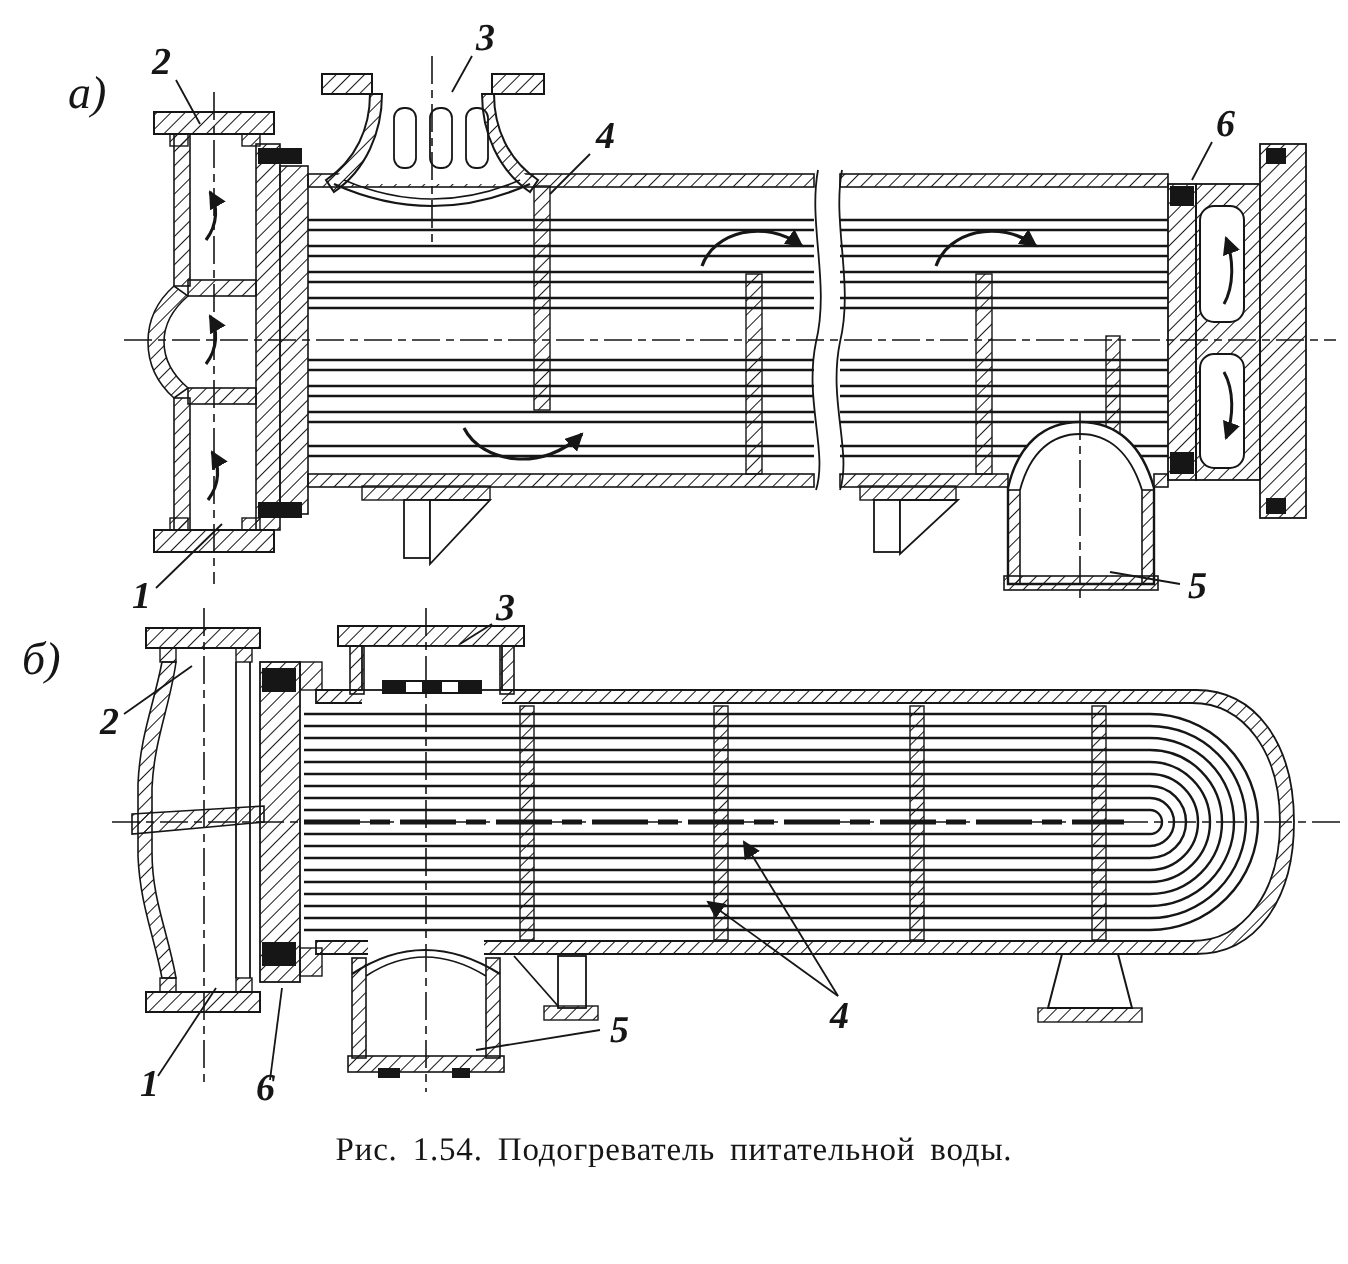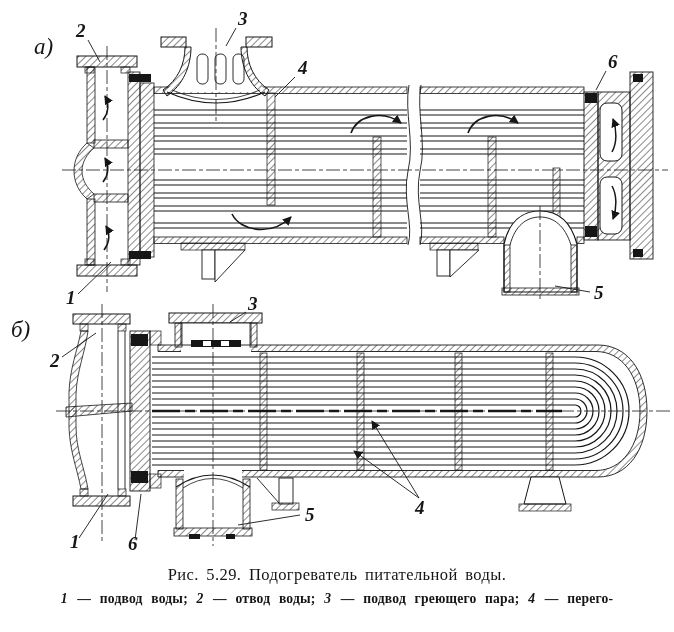--- a/index.html
+++ b/index.html
@@ -233,15 +233,14 @@
       <path d="M135 540L141 494"></path>
       <text x="305" y="521" class="num" stroke="none">5</text>
       <path d="M300 515L238 525"></path>
       <text x="415" y="514" class="num" stroke="none">4</text>
       <path d="M419 498L372 421" marker-end="url(#ah)"></path>
       <path d="M419 498L354 451" marker-end="url(#ah)"></path>
     </g>
   </g>
 </svg>
 
-<div class="cap-title">Рис. 5.29. Подогреватель питательной воды.</div>
-<div class="legend-line l1"><span class="lnum">1</span> — подвод воды; <span class="lnum">2</span> — отвод воды; <span class="lnum">3</span> — подвод греющего пара; <span class="lnum">4</span> — перего-</div>
+<div class="cap-title">Рис. 1.54. Подогреватель питательной воды.</div>
 </div>
 
 </body></html>

